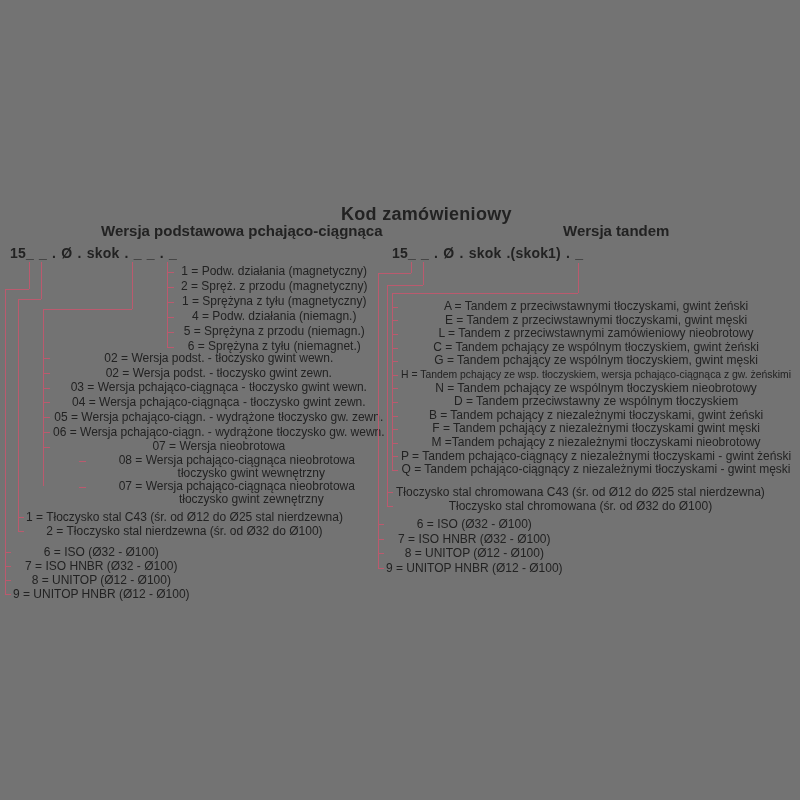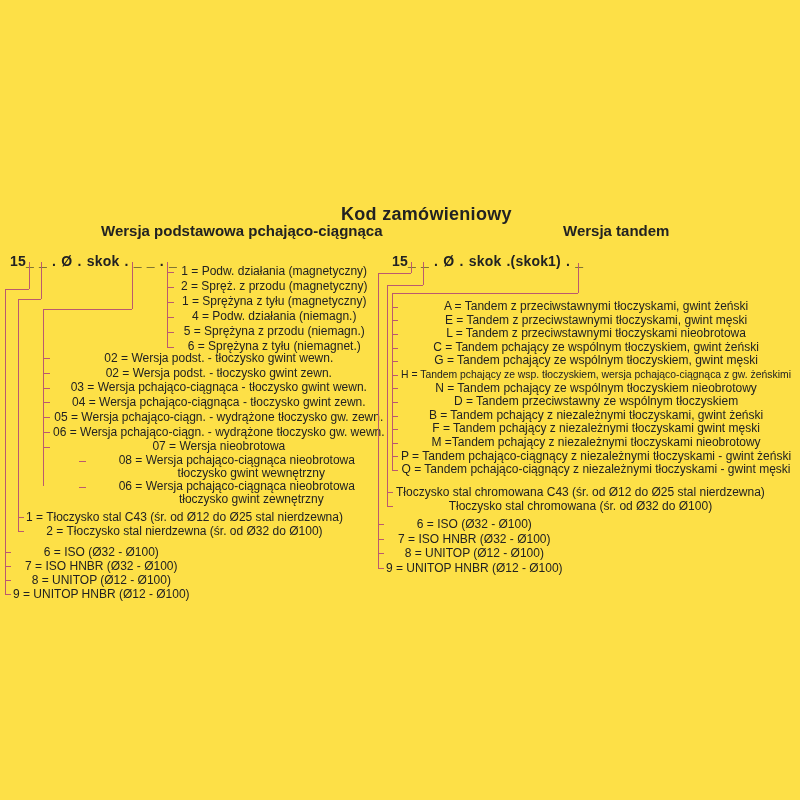--- a/index.html
+++ b/index.html
@@ -4,37 +4,37 @@
 <style>
   :root { --line:#bb5a6e; }
   html,body{margin:0;padding:0;background:#fff;}
   .canvas{
     position:relative;width:800px;height:800px;background:#fff;
     font-family:"Liberation Sans",sans-serif;color:#222;overflow:hidden;
   }
   .abs{position:absolute;}
   .title{font-weight:bold;font-size:18px;letter-spacing:.3px;white-space:nowrap;}
   .hdr{font-weight:bold;font-size:15px;white-space:nowrap;margin-left:35px;}
-  .code{font-weight:bold;font-size:14px;word-spacing:1px;letter-spacing:.2px;white-space:nowrap;margin-top:8px;}
+  .code{font-weight:bold;font-size:14px;word-spacing:1px;letter-spacing:.2px;white-space:nowrap;}
   .list{position:absolute;text-align:center;}
   .row{position:relative;line-height:var(--lh,15px);font-size:12px;white-space:nowrap;}
   .row.wrap{line-height:13px;margin-left:36px;}
   .tick{
     position:absolute;left:var(--tick-l,-9px);top:calc(var(--lh,15px)/2);
     width:var(--tick-w,6px);height:0;border-top:1px solid var(--line);
   }
   .txt.small{font-size:10.4px;}
   .sub{padding-left:29px;}
   .vline{position:absolute;width:0;border-left:1px solid var(--line);}
   .hline{position:absolute;height:0;border-top:1px solid var(--line);}
 </style>
 </head>
 <body>
 
-<div class="canvas" style="color: rgb(34, 34, 34); background: #fde047;">
+<div class="canvas" style="color: rgb(34, 34, 34); background: #737373;">
 
   <div class="abs title" style="left:341px;top:204px">Kod zamówieniowy</div>
 
   <div>
     <div class="abs hdr" style="left:66px;top:222px">Wersja podstawowa pchająco-ciągnąca</div>
     <div class="abs code" style="left:10px;top:245px">15_ _ . Ø . skok . _ _ . _</div>
 
     <div class="vline" style="left:29px;top:262px;height:27px"></div>
     <div class="vline" style="left:41px;top:262px;height:37px"></div>
     <div class="vline" style="left:132px;top:262px;height:47px"></div>
@@ -56,21 +56,21 @@
       </div>
     <div class="list" style="left:53px;top:351px;--lh:14.7px;--tick-l:-10px;--tick-w:7px">
         <div class="row"><span class="tick"></span><span class="txt">02 = Wersja podst. - tłoczysko gwint wewn.</span></div>
         <div class="row"><span class="tick"></span><span class="txt">02 = Wersja podst. - tłoczysko gwint zewn.</span></div>
         <div class="row"><span class="tick"></span><span class="txt">03 = Wersja pchająco-ciągnąca - tłoczysko gwint wewn.</span></div>
         <div class="row"><span class="tick"></span><span class="txt">04 = Wersja pchająco-ciągnąca - tłoczysko gwint zewn.</span></div>
         <div class="row"><span class="tick"></span><span class="txt">05 = Wersja pchająco-ciągn. - wydrążone tłoczysko gw. zewn.</span></div>
         <div class="row"><span class="tick"></span><span class="txt">06 = Wersja pchająco-ciągn. - wydrążone tłoczysko gw. wewn.</span></div>
         <div class="row"><span class="tick"></span><span class="txt">07 = Wersja nieobrotowa</span></div>
         <div class="row wrap"><span class="tick"></span><span class="txt">08 = Wersja pchająco-ciągnąca nieobrotowa</span><div class="sub">tłoczysko gwint wewnętrzny</div></div>
-        <div class="row wrap"><span class="tick"></span><span class="txt">06 = Wersja pchająco-ciągnąca nieobrotowa</span><div class="sub">tłoczysko gwint zewnętrzny</div></div>
+        <div class="row wrap"><span class="tick"></span><span class="txt">07 = Wersja pchająco-ciągnąca nieobrotowa</span><div class="sub">tłoczysko gwint zewnętrzny</div></div>
       </div>
     <div class="list" style="left:26px;top:510px;--lh:14px;--tick-l:-8px;--tick-w:6px">
         <div class="row"><span class="tick"></span><span class="txt">1 = Tłoczysko stal C43 (śr. od Ø12 do Ø25 stal nierdzewna)</span></div>
         <div class="row"><span class="tick"></span><span class="txt">2 = Tłoczysko stal nierdzewna (śr. od Ø32 do Ø100)</span></div>
       </div>
     <div class="list" style="left:13px;top:545px;--lh:14px;--tick-l:-8px;--tick-w:6px">
         <div class="row"><span class="tick"></span><span class="txt">6 = ISO (Ø32 - Ø100)</span></div>
         <div class="row"><span class="tick"></span><span class="txt">7 = ISO HNBR (Ø32 - Ø100)</span></div>
         <div class="row"><span class="tick"></span><span class="txt">8 = UNITOP (Ø12 - Ø100)</span></div>
         <div class="row"><span class="tick"></span><span class="txt">9 = UNITOP HNBR (Ø12 - Ø100)</span></div>
@@ -87,21 +87,21 @@
     <div class="hline" style="left:378px;top:273px;width:33px"></div>
     <div class="hline" style="left:387px;top:285px;width:36px"></div>
     <div class="hline" style="left:392px;top:293px;width:186px"></div>
     <div class="vline" style="left:392px;top:293px;height:177px"></div>
     <div class="vline" style="left:387px;top:285px;height:221px"></div>
     <div class="vline" style="left:378px;top:273px;height:295px"></div>
 
     <div class="list" style="left:401px;top:300px;--lh:13.6px;--tick-l:-9px;--tick-w:6px">
         <div class="row"><span class="tick"></span><span class="txt">A = Tandem z przeciwstawnymi tłoczyskami, gwint żeński</span></div>
         <div class="row"><span class="tick"></span><span class="txt">E = Tandem z przeciwstawnymi tłoczyskami, gwint męski</span></div>
-        <div class="row"><span class="tick"></span><span class="txt">L = Tandem z przeciwstawnymi tłoczyskami nieobrotowa</span></div>
+        <div class="row"><span class="tick"></span><span class="txt">L = Tandem z przeciwstawnymi zamówieniowy nieobrotowy</span></div>
         <div class="row"><span class="tick"></span><span class="txt">C = Tandem pchający ze wspólnym tłoczyskiem, gwint żeński</span></div>
         <div class="row"><span class="tick"></span><span class="txt">G = Tandem pchający ze wspólnym tłoczyskiem, gwint męski</span></div>
         <div class="row"><span class="tick"></span><span class="txt small">H = Tandem pchający ze wsp. tłoczyskiem, wersja pchająco-ciągnąca z gw. żeńskimi</span></div>
         <div class="row"><span class="tick"></span><span class="txt">N = Tandem pchający ze wspólnym tłoczyskiem nieobrotowy</span></div>
         <div class="row"><span class="tick"></span><span class="txt">D = Tandem przeciwstawny ze wspólnym tłoczyskiem</span></div>
         <div class="row"><span class="tick"></span><span class="txt">B = Tandem pchający z niezależnymi tłoczyskami, gwint żeński</span></div>
         <div class="row"><span class="tick"></span><span class="txt">F = Tandem pchający z niezależnymi tłoczyskami gwint męski</span></div>
         <div class="row"><span class="tick"></span><span class="txt">M =Tandem pchający z niezależnymi tłoczyskami nieobrotowy</span></div>
         <div class="row"><span class="tick"></span><span class="txt">P = Tandem pchająco-ciągnący z niezależnymi tłoczyskami - gwint żeński</span></div>
         <div class="row"><span class="tick"></span><span class="txt">Q = Tandem pchająco-ciągnący z niezależnymi tłoczyskami - gwint męski</span></div>

